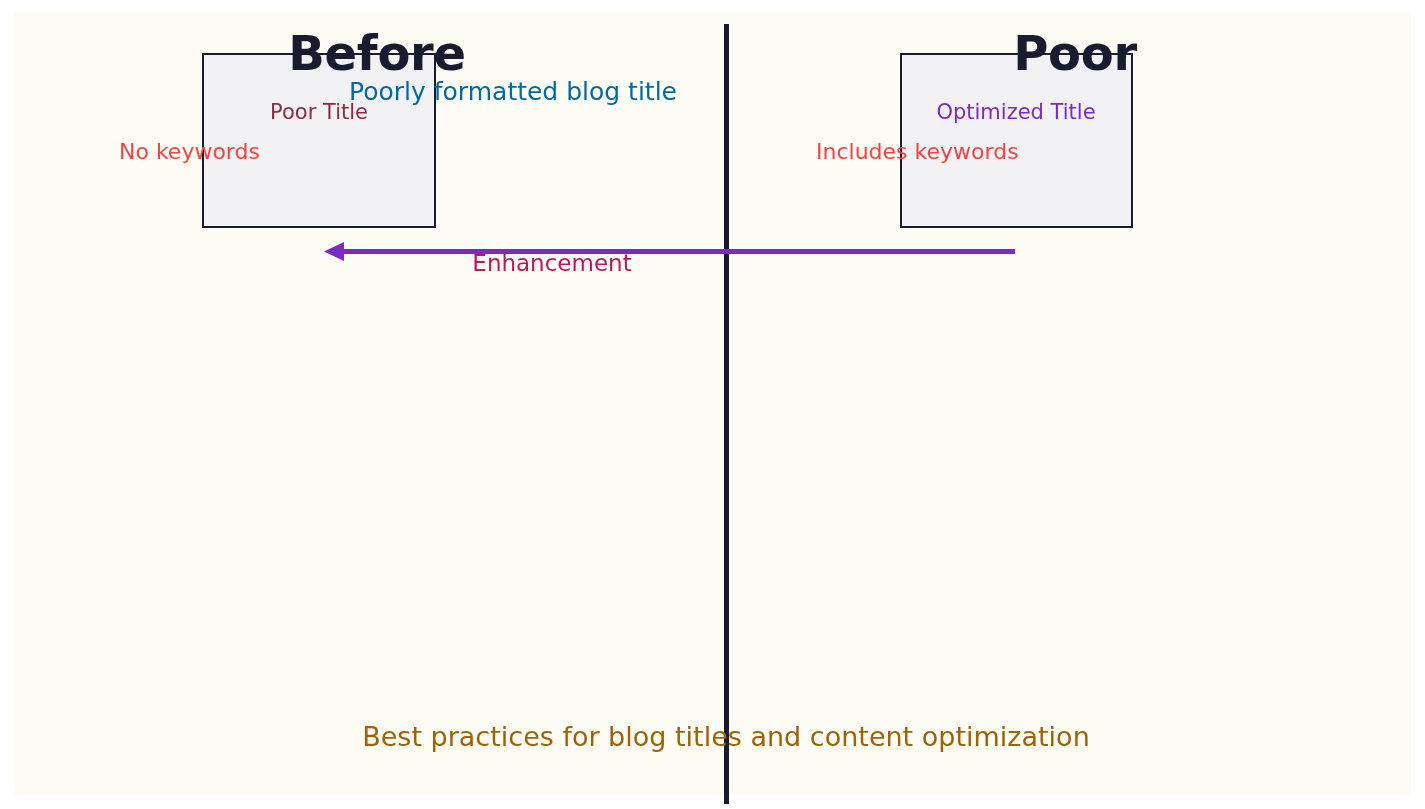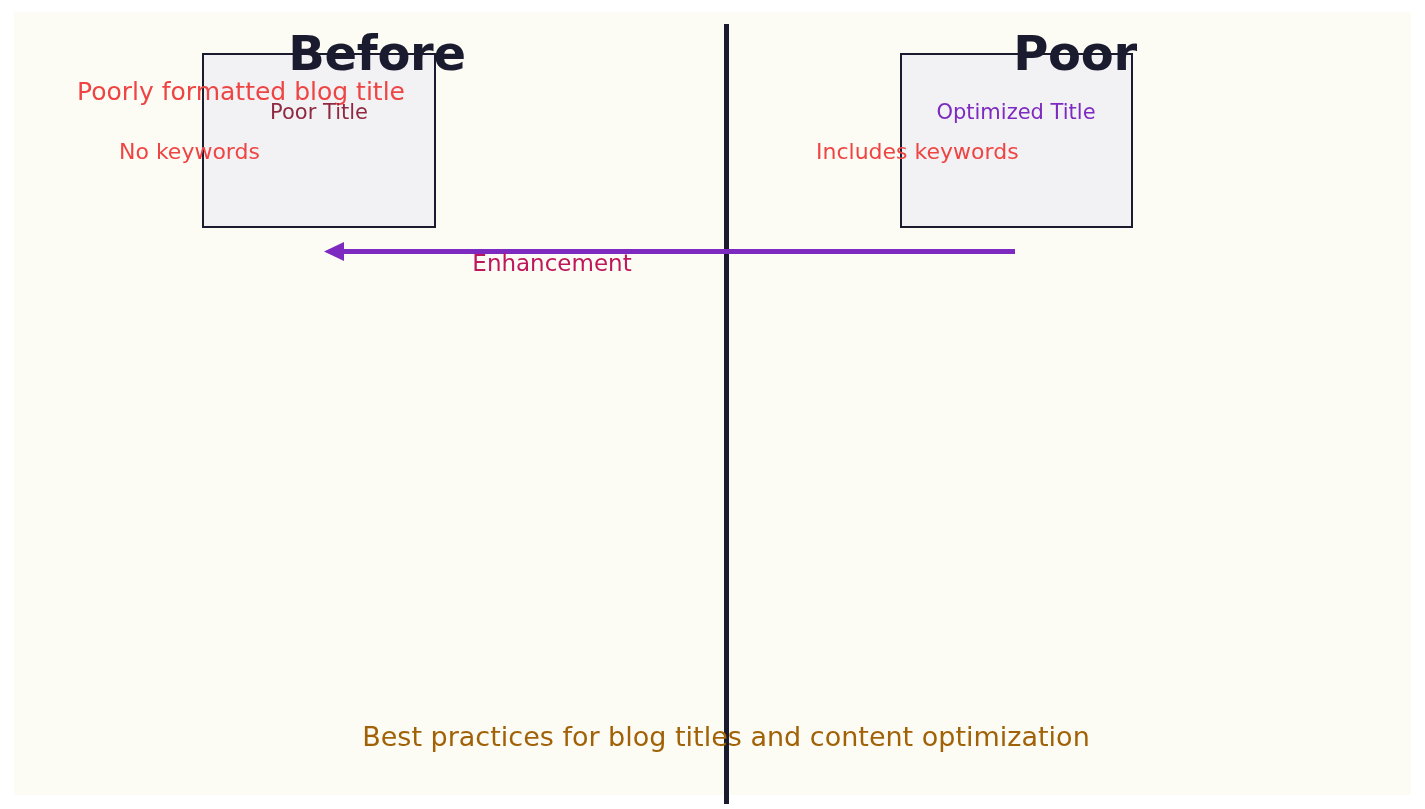--- a/index.html
+++ b/index.html
@@ -51,23 +51,23 @@
     letter-spacing: -0.3px;
     line-height: 1;
     white-space: nowrap;
   }
   #title-before { left: 163px; top: 17px; width: 400px; }
   #title-after  { left: 861px; top: 17px; width: 400px; }
 
   
   .panel-subtitle {
     position: absolute;
-    text-align: left;
+    text-align: right;
     font-size: 25px;
-    color: #ef4444;
+    color: #0369a1;
     line-height: 1;
     white-space: nowrap;
   }
   #subtitle-before { left: 63px; top: 67px; width: 600px; }
   #subtitle-after  { left: 761px; top: 67px; width: 600px; }
 
   
   .content-box {
     position: absolute;
     background: #f2f2f5;

